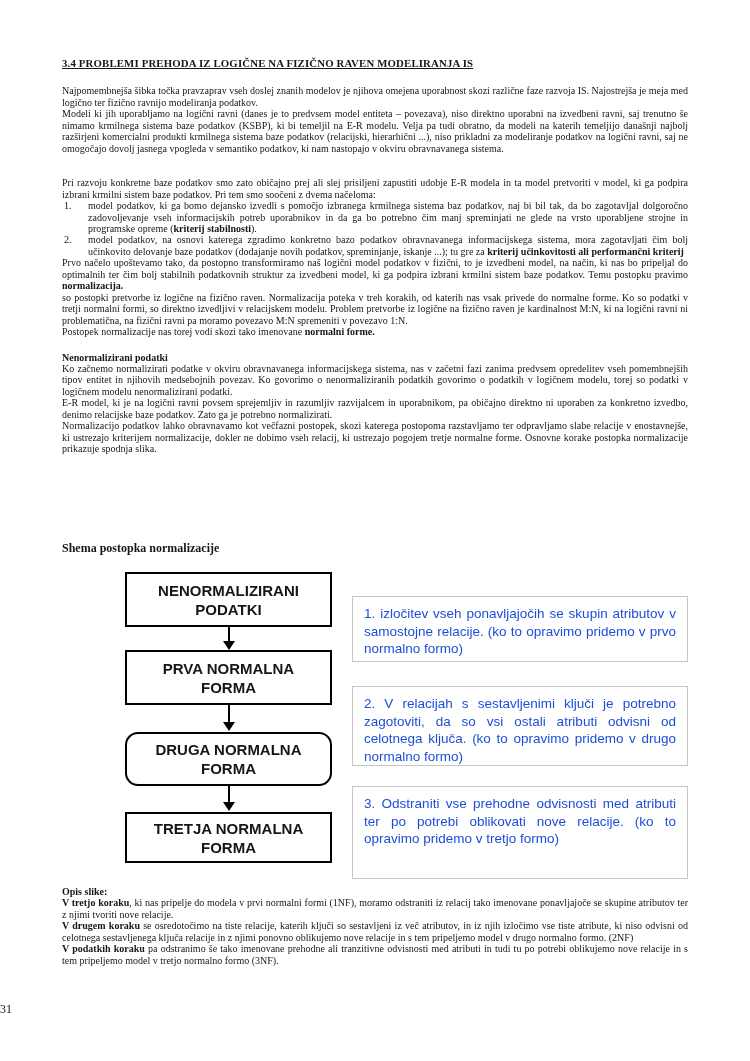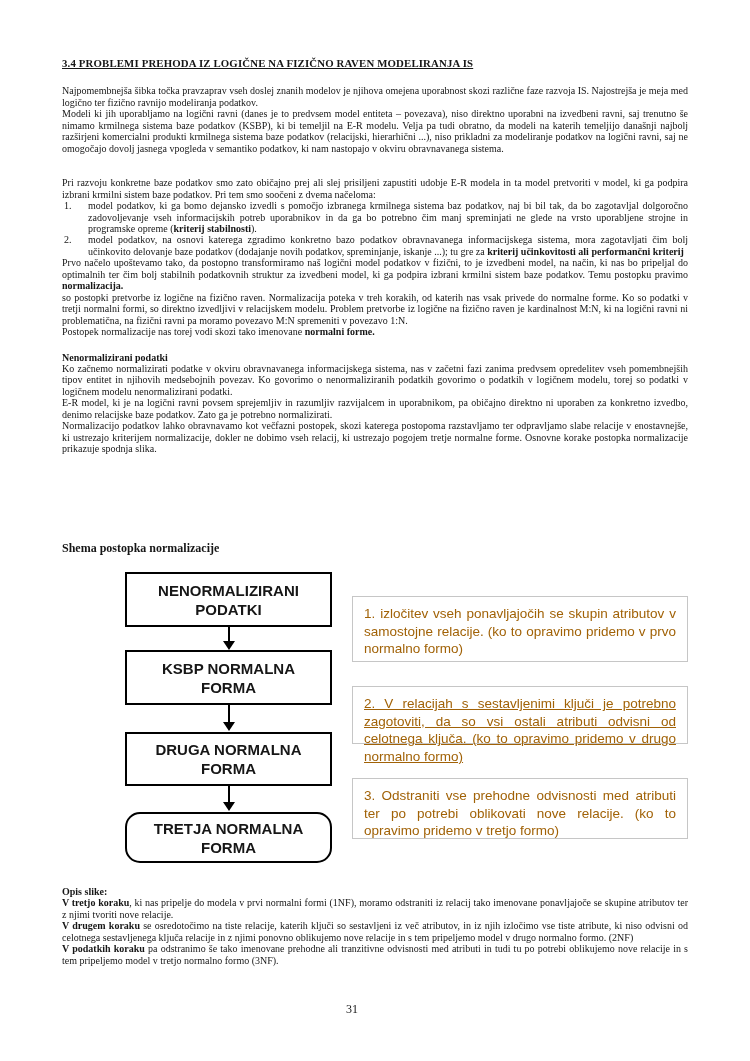--- a/index.html
+++ b/index.html
@@ -42,50 +42,50 @@
     position:absolute; left:63px; width:207px;
     border:2px solid #000; background:#fff;
     font-family:"Liberation Sans", sans-serif;
     font-weight:bold; font-size:15px; line-height:19px;
     text-align:center;
     display:flex; align-items:center; justify-content:center;
     padding:2px 10px;
   }
   .fbox1 { top:2px;   height:55px; }
   .fbox2 { top:80px;  height:55px; }
-  .fbox3 { top:162px; height:54px; }
-  .fbox4 { top:242px; height:51px;border-radius:15px; }
+  .fbox3 { top:162px; height:54px;border-radius:13px; }
+  .fbox4 { top:242px; height:51px; }
 
   .aline { position:absolute; left:166px; width:1.5px; background:#000; }
   .aline1 { top:57px;  height:16px; }
   .aline2 { top:135px; height:19px; }
   .aline3 { top:216px; height:18px; }
   .ahead  { position:absolute; left:161px; width:0; height:0;
             border-left:6px solid transparent; border-right:6px solid transparent;
             border-top:9px solid #000; }
   .ahead1 { top:71px; }
   .ahead2 { top:152px; }
   .ahead3 { top:232px; }
 
   .abox {
     position:absolute; left:290px; width:336px;
     border:1px solid #c6c6c6; background:#fff;
     font-family:"Liberation Sans", sans-serif;
     font-size:13.5px; line-height:17.5px; text-align:justify;
-    color:#a16207; padding:8px 11px;
+    color:#1d4ed8; padding:8px 11px;
   }
   .abox1 { top:26px;  height:66px; }
-  .abox2 { top:116px; height:58px;text-decoration:underline; }
-  .abox3 { top:208px; height:61px; }
+  .abox2 { top:116px; height:80px; }
+  .abox3 { top:216px; height:93px; }
 
   
   .opis { top:886px; }
   .page-num {
     position:absolute; top:1002px; left:0; width:704px;
-    text-align:center; font-size:12px;
+    font-size:12px;
   }
 </style>
 </head>
 <body>
 
 <div class="page">
 
   <div class="zone text" style="top:58px;">
     <div class="doc-title">3.4 PROBLEMI PREHODA IZ LOGIČNE NA FIZIČNO RAVEN MODELIRANJA  IS</div>
 
@@ -116,21 +116,21 @@
     <p>Normalizacijo podatkov lahko obravnavamo kot večfazni postopek, skozi katerega postopoma razstavljamo ter odpravljamo slabe relacije v enostavnejše, ki ustrezajo kriterijem normalizacije, dokler ne dobimo vseh relacij, ki ustrezajo pogojem tretje normalne forme. Osnovne korake postopka normalizacije prikazuje spodnja slika.</p>
   </div>
 
   <div class="shema-head">Shema postopka normalizacije</div>
 
   <div class="diagram">
     <div class="fbox fbox1">NENORMALIZIRANI PODATKI</div>
     <div class="aline aline1"></div>
     <div class="ahead ahead1"></div>
 
-    <div class="fbox fbox2">KSBP NORMALNA FORMA</div>
+    <div class="fbox fbox2">PRVA NORMALNA FORMA</div>
     <div class="aline aline2"></div>
     <div class="ahead ahead2"></div>
 
     <div class="fbox fbox3">DRUGA NORMALNA FORMA</div>
     <div class="aline aline3"></div>
     <div class="ahead ahead3"></div>
 
     <div class="fbox fbox4">TRETJA NORMALNA FORMA</div>
 
     <div class="abox abox1">1. izločitev vseh ponavljajočih se skupin atributov v samostojne relacije. (ko to opravimo pridemo v prvo normalno formo)</div>

